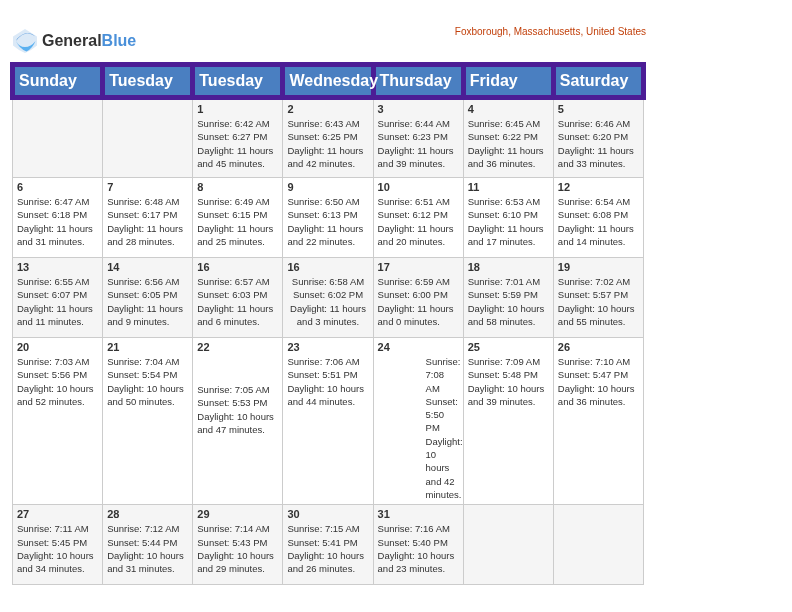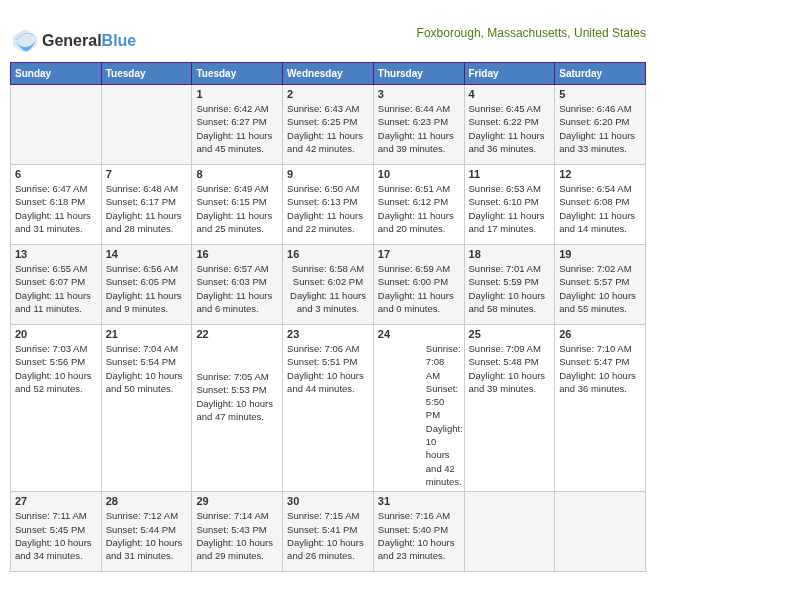--- a/index.html
+++ b/index.html
@@ -30,36 +30,36 @@
     }
     .title-block {
       text-align: right;
     }
     .month-title {
       font-size: 36px;
       font-weight: normal;
       color: #333;
     }
     .location {
-      font-size: 12px;
-      color: #4d7c0f;
+      font-size: 10px;
+      color: #c2410c;
     }
     table {
       width: 100%;
       border-collapse: collapse;
       table-layout: fixed;
     }
     thead tr th {
       background-color: #4a7fc1;
       color: #fff;
-      font-size: 10px;
+      font-size: 16px;
       font-weight: bold;
       padding: 5px 4px;
       text-align: left;
-      border: 1px solid #4c1d95;
+      border: 5px solid #4c1d95;
     }
     tbody tr td {
       border: 1px solid #ccc;
       vertical-align: top;
       padding: 3px 4px;
       font-size: 9.5px;
       color: #333;
       height: 80px;
       background: #fff;
     }

